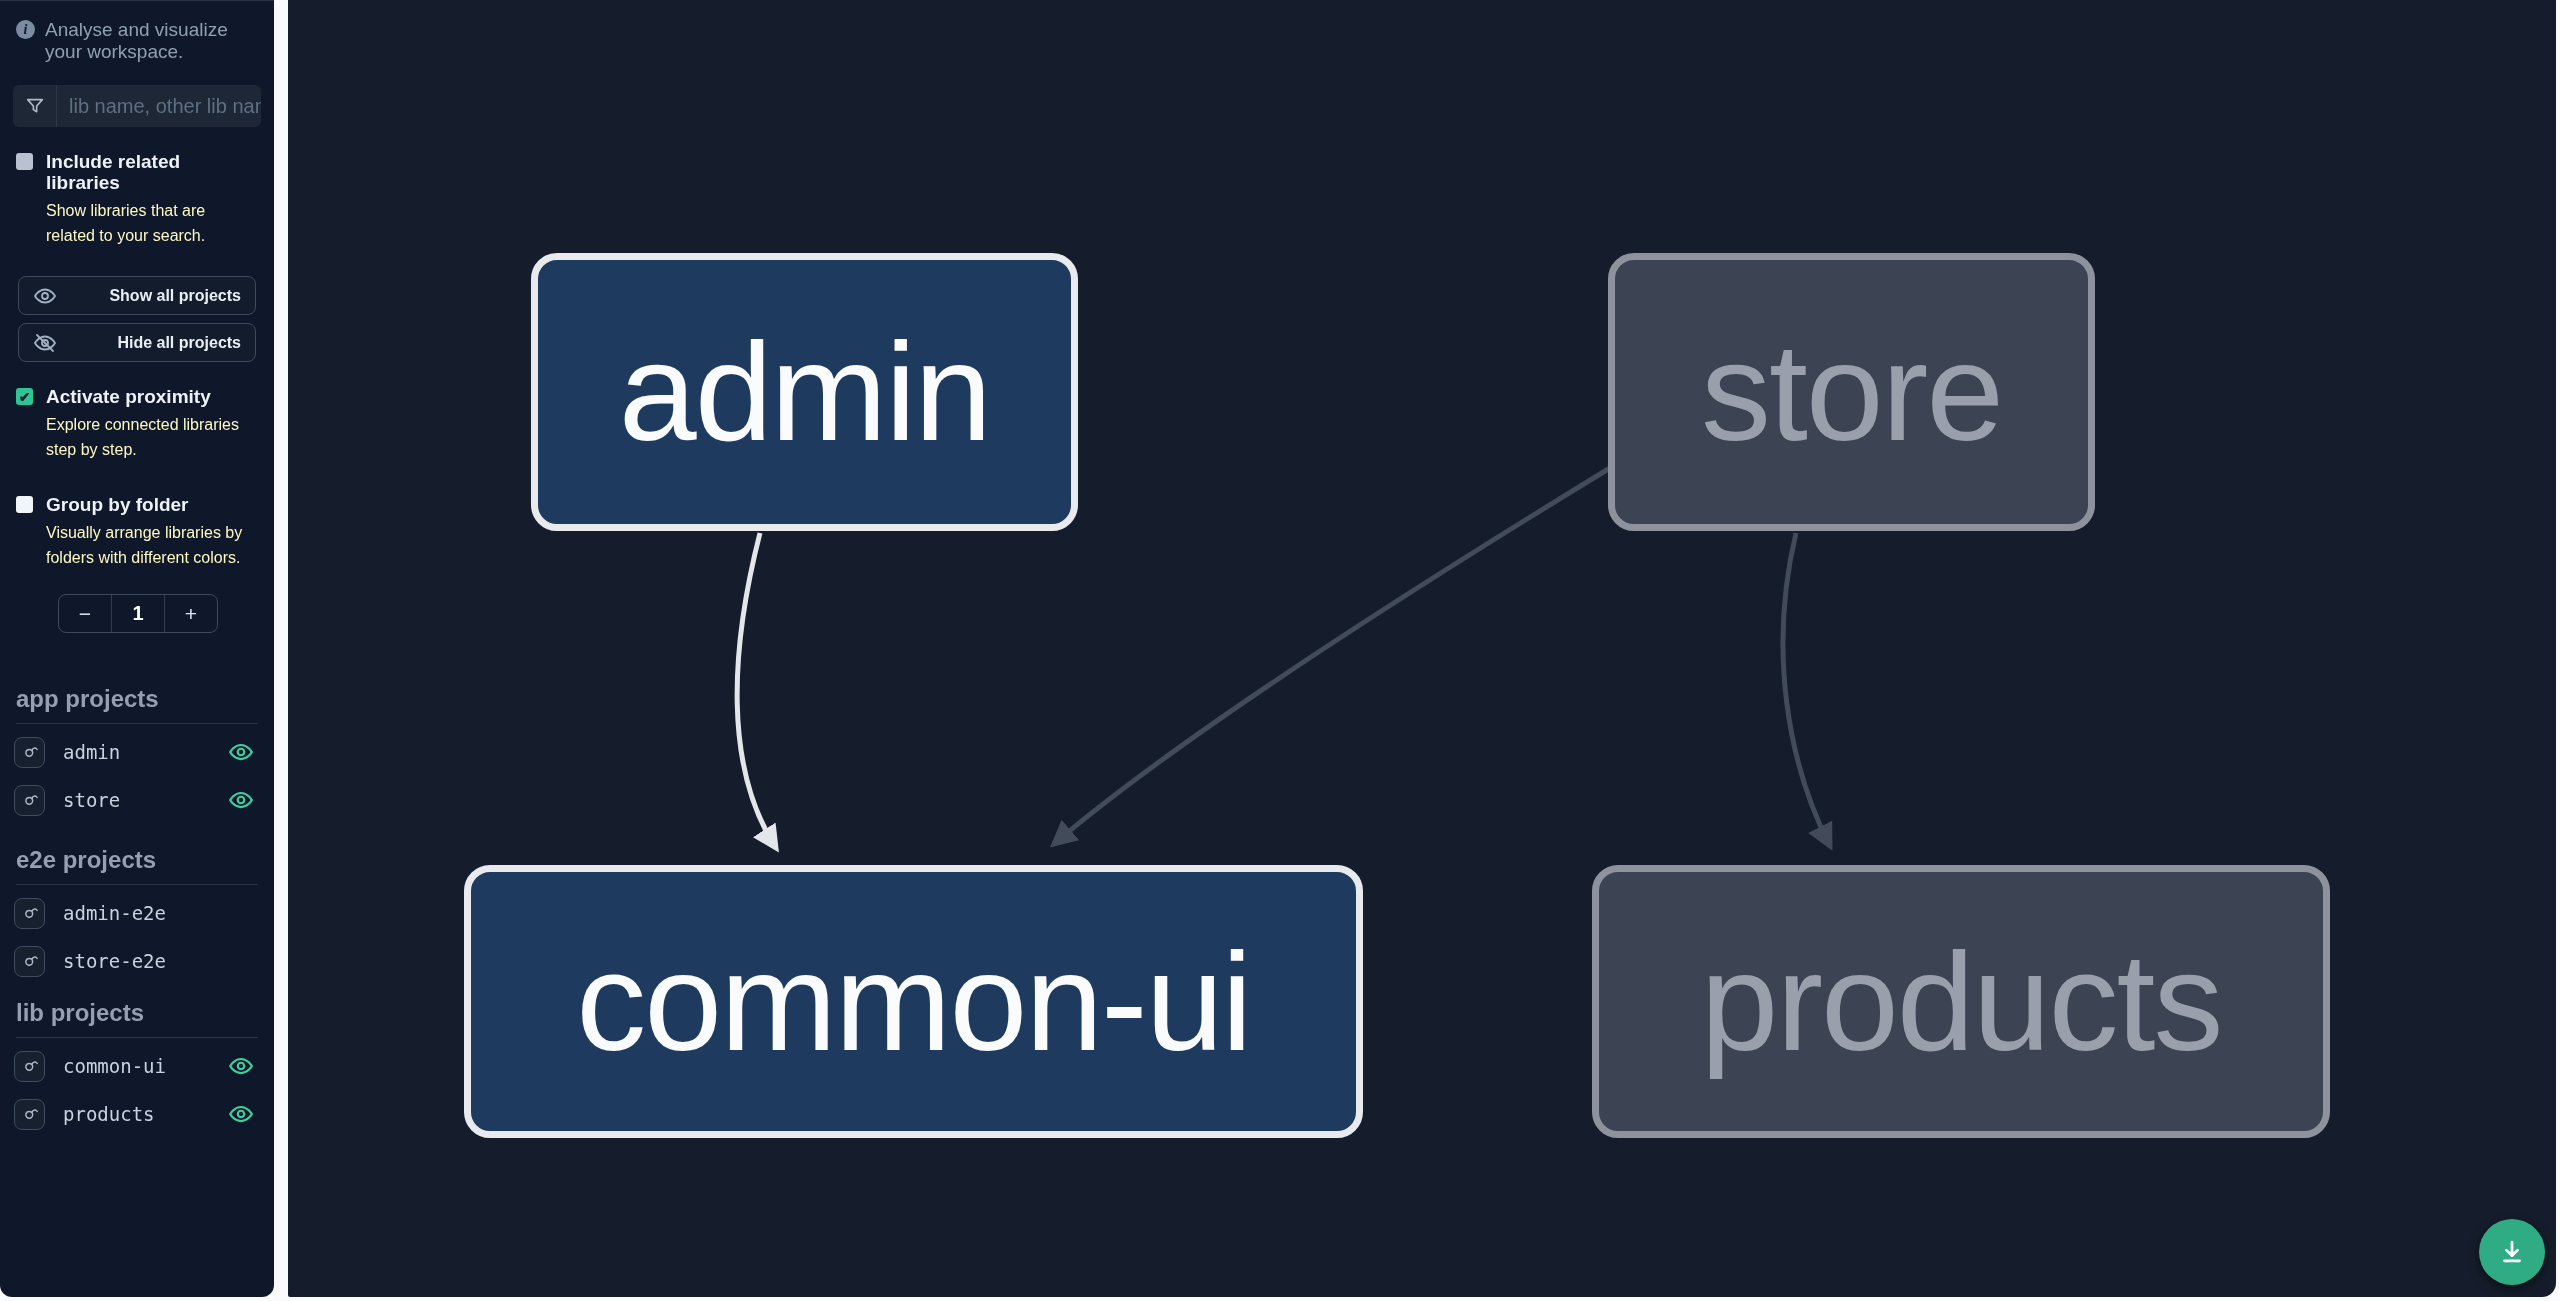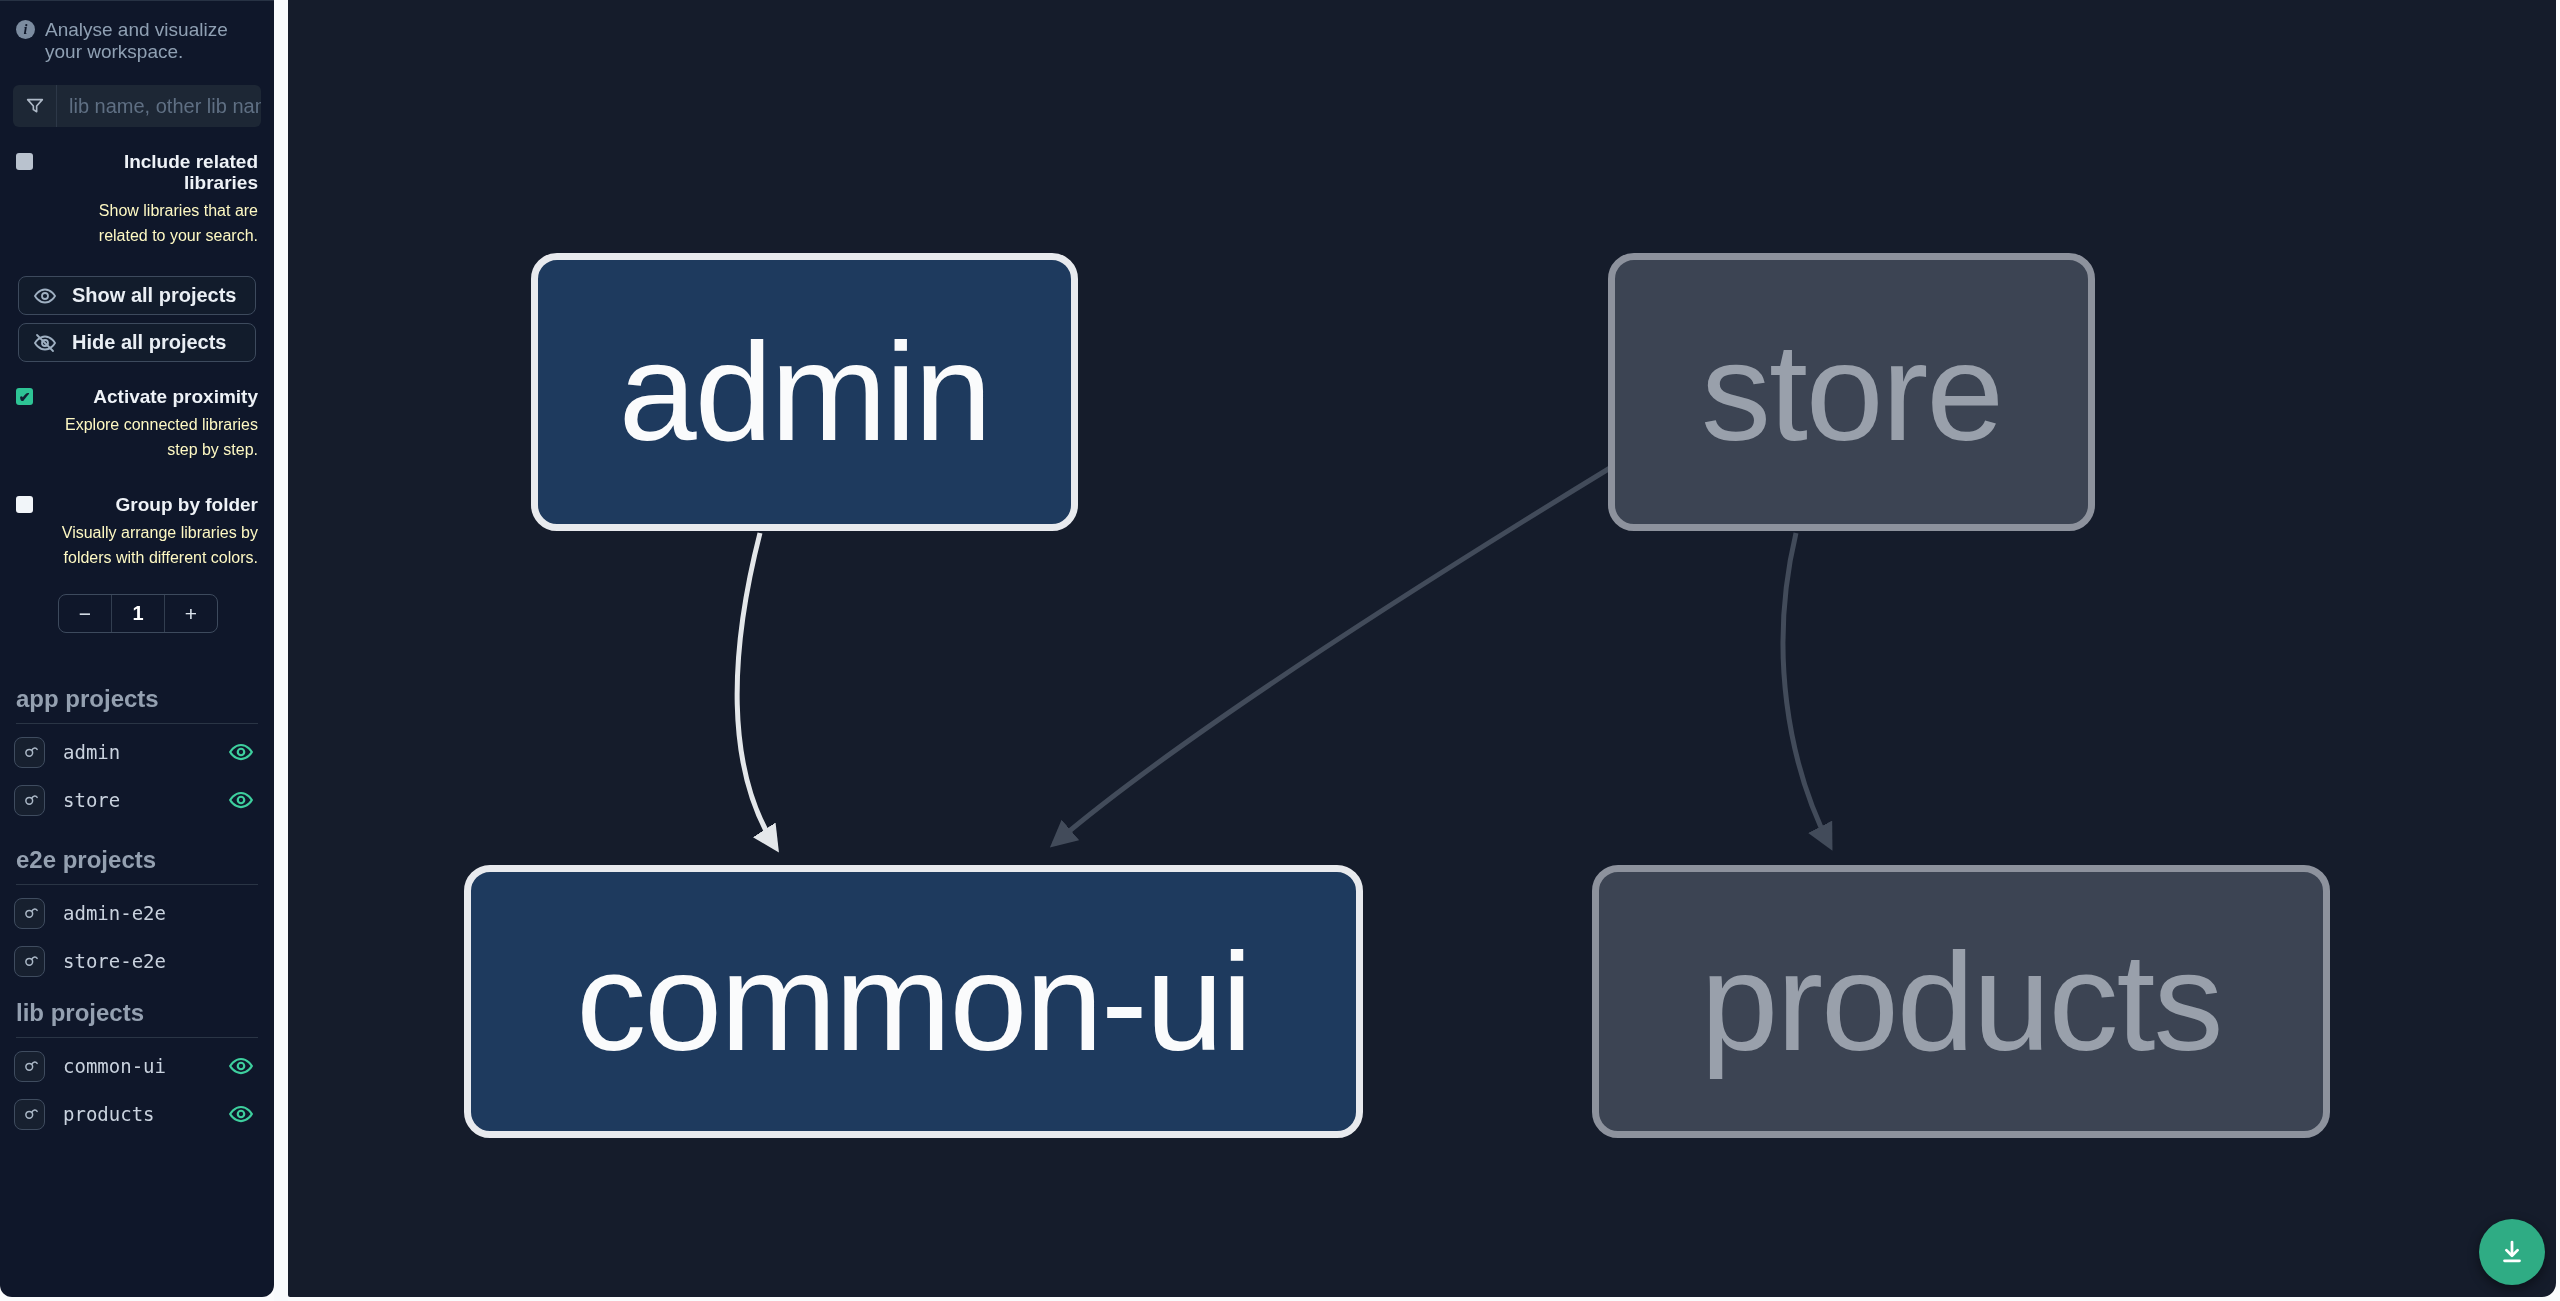--- a/index.html
+++ b/index.html
@@ -20,33 +20,33 @@
                font-size:14px; font-weight:700; display:flex; align-items:center; justify-content:center;
                font-family:"Liberation Serif", serif; font-style:italic; flex:none; margin-top:1px; }
   .filterbar { margin:22px 13px 0 13px; height:42px; background:#1d2735; border-radius:6px;
                display:flex; align-items:stretch; overflow:hidden; }
   .filter-icon-cell { width:44px; display:flex; align-items:center; justify-content:center;
                       border-right:1px solid #2d3848; flex:none; }
   .filterbar input { flex:1; background:transparent; border:none; outline:none; color:#e2e8f0;
                      font-size:20px; padding:0 12px; font-family:"Liberation Sans", sans-serif; }
   .filterbar input::placeholder { color:#5f6f83; }
 
-  .check-block { display:grid; grid-template-columns:17px 1fr; column-gap:19px; margin:24px 16px 0 16px;text-align:right; }
+  .check-block { display:grid; grid-template-columns:17px 1fr; column-gap:13px; margin:24px 16px 0 16px; }
   .checkbox { width:17px; height:17px; border-radius:3px; background:#b9c2ce; margin-top:2px; position:relative; cursor:pointer; }
   .checkbox.white { background:#f1f5f9; }
   .checkbox.checked { background:#2ec495; }
   .checkbox.checked::after { content:"✔"; position:absolute; inset:0; color:#123; font-size:14px;
                              font-weight:700; display:flex; align-items:center; justify-content:center; }
   .check-label { color:#eef2f7; font-size:19px; font-weight:700; line-height:21px; cursor:pointer; }
   .check-desc { grid-column:2; color:#fef9c3; font-size:16px; line-height:25px; margin-top:5px; }
 
   .sb-btn { margin:8px 18px 0 18px; height:39px; border-radius:8px; border:1.5px solid #3d4a5d;
             background:#121c2c; display:flex; align-items:center; gap:15px; padding:0 14px;
-            color:#e9eef4; font-size:20px; font-weight:700; cursor:pointer;
-            font-family:"Liberation Sans", sans-serif; }
+            color:#e9eef4; font-size:16px; font-weight:700; cursor:pointer;
+            font-family:"Liberation Sans", sans-serif;justify-content:space-between; }
   .sb-btn:first-of-type { margin-top:28px; }
 
   .stepper { margin:24px 0 0 58px; width:160px; height:39px; border:1.5px solid #3d4a5d;
              border-radius:8px; display:flex; overflow:hidden; }
   .stepper > * { flex:1; display:flex; align-items:center; justify-content:center;
                  background:transparent; border:none; color:#dbe3ec; font-size:21px; cursor:pointer;
                  font-family:"Liberation Sans", sans-serif; }
   .stepper .step-val { border-left:1px solid #323e50; border-right:1px solid #323e50;
                        color:#ffffff; font-weight:700; font-size:20px; cursor:default; }
 

